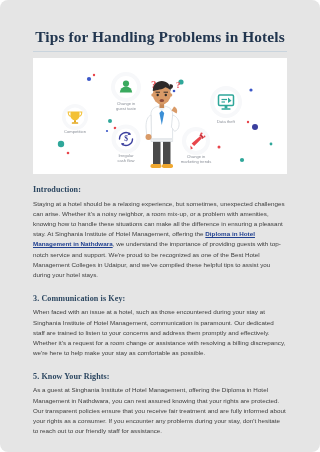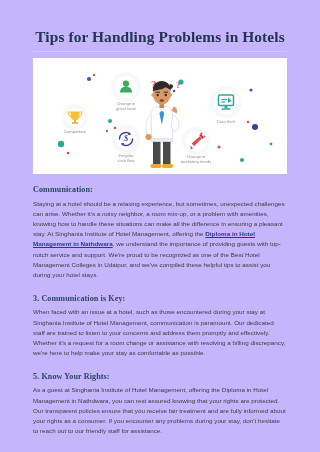--- a/index.html
+++ b/index.html
@@ -11,23 +11,24 @@
     width: 320px;
     height: 452px;
     overflow: hidden;
     font-family: "Liberation Sans", sans-serif;
     -webkit-font-smoothing: antialiased;
   }
   .page {
     position: relative;
     width: 320px;
     height: 452px;
-    background: #c4b5fd;
+    background: #e5e5e5;
     box-sizing: border-box;
     padding: 0 33px;
+    border-radius: 8px;
   }
 
   
   .doc-title {
     margin: 0;
     padding-top: 28px;
     text-align: center;
     font-family: "Liberation Serif", serif;
     font-weight: bold;
     font-size: 15.4px;
@@ -214,21 +215,21 @@
         <circle cx="124.7" cy="37" r="1.2" fill="#2e2a29"></circle>
         <circle cx="132.8" cy="37" r="1.2" fill="#2e2a29"></circle>
 
         <ellipse cx="128.8" cy="42.5" rx="2.3" ry="1.5" fill="#8c4a3a"></ellipse>
       </g>
     </svg>
   </div>
 
   <div class="content">
 
-    <h2 class="section-head">Communication:</h2>
+    <h2 class="section-head">Introduction:</h2>
     <p class="body-text"><span>Staying at a hotel should be a relaxing experience, but sometimes, unexpected challenges can arise. Whether it's a noisy neighbor, a room mix-up, or a problem with amenities, knowing how to handle these situations can make all the difference in ensuring a pleasant stay. At Singhania Institute of Hotel Management, offering the </span><a class="inline-link" href="#">Diploma in Hotel Management in Nathdwara</a><span>, we understand the importance of providing guests with top-notch service and support. We're proud to be recognized as one of the Best Hotel Management Colleges in Udaipur, and we've compiled these helpful tips to assist you during your hotel stays.</span></p>
 
     <h2 class="section-head spaced">3. Communication is Key:</h2>
     <p class="body-text">When faced with an issue at a hotel, such as those encountered during your stay at Singhania Institute of Hotel Management, communication is paramount. Our dedicated staff are trained to listen to your concerns and address them promptly and effectively. Whether it's a request for a room change or assistance with resolving a billing discrepancy, we're here to help make your stay as comfortable as possible.</p>
 
     <h2 class="section-head spaced">5. Know Your Rights:</h2>
     <p class="body-text">As a guest at Singhania Institute of Hotel Management, offering the Diploma in Hotel Management in Nathdwara, you can rest assured knowing that your rights are protected. Our transparent policies ensure that you receive fair treatment and are fully informed about your rights as a consumer. If you encounter any problems during your stay, don't hesitate to reach out to our friendly staff for assistance.</p>
 
   </div>
 

